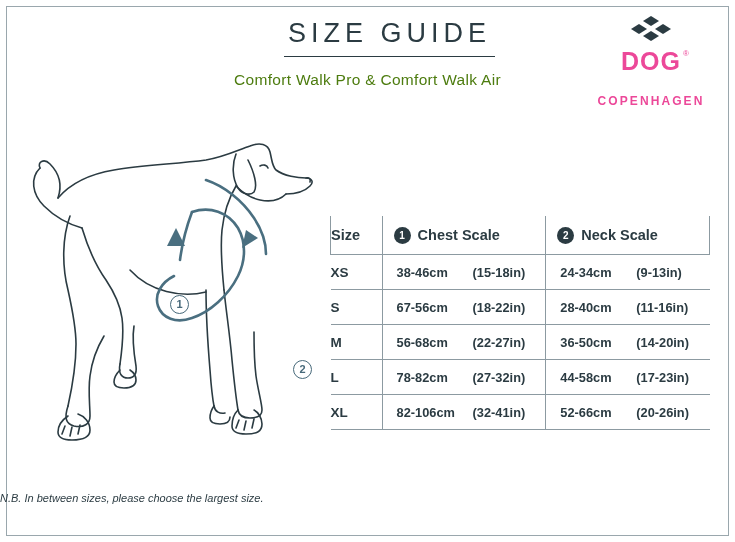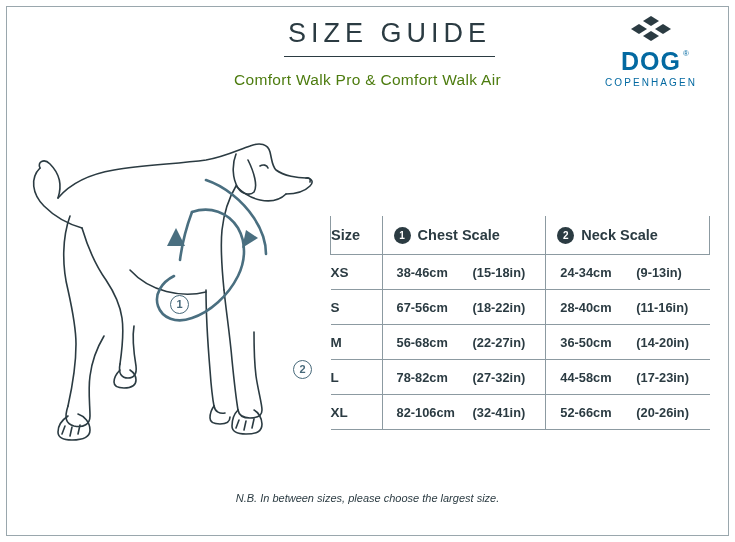--- a/index.html
+++ b/index.html
@@ -57,21 +57,21 @@
     font-weight: 400;
   }
 
   
   .logo {
     position: absolute;
     right: 28px;
     top: 16px;
     width: 112px;
     text-align: center;
-    color: #0369a1;
+    color: #ec4899;
   }
   .logo-mark {
     height: 28px;
     line-height: 0;
   }
   .logo-word {
     font-size: 25px;
     font-weight: 700;
     letter-spacing: 1px;
     margin-top: 3px;
@@ -79,23 +79,24 @@
     display: inline-block;
   }
   .logo-reg {
     position: absolute;
     font-size: 8px;
     top: 2px;
     right: -9px;
     font-weight: 400;
   }
   .logo-sub {
-    font-size: 10px;
+    font-size: 12px;
     letter-spacing: 2.1px;
-    margin-top: 1px;
+    margin-top: 18px;
+    font-weight: bold;
   }
 
   
   .illustration {
     position: absolute;
     left: 10px;
     top: 120px;
     width: 320px;
     height: 340px;
   }
@@ -184,21 +185,20 @@
   }
   .meas .metric { min-width: 76px; }
   .meas .imperial { }
 
   
   .footnote {
     position: absolute;
     left: 0;
     top: 492px;
     width: 735px;
-    text-align: center;
     font-size: 11px;
     font-style: italic;
     color: #2b3b42;
   }
 </style>
 </head>
 <body>
 
 <div class="page">
   <div class="page-border"></div>

